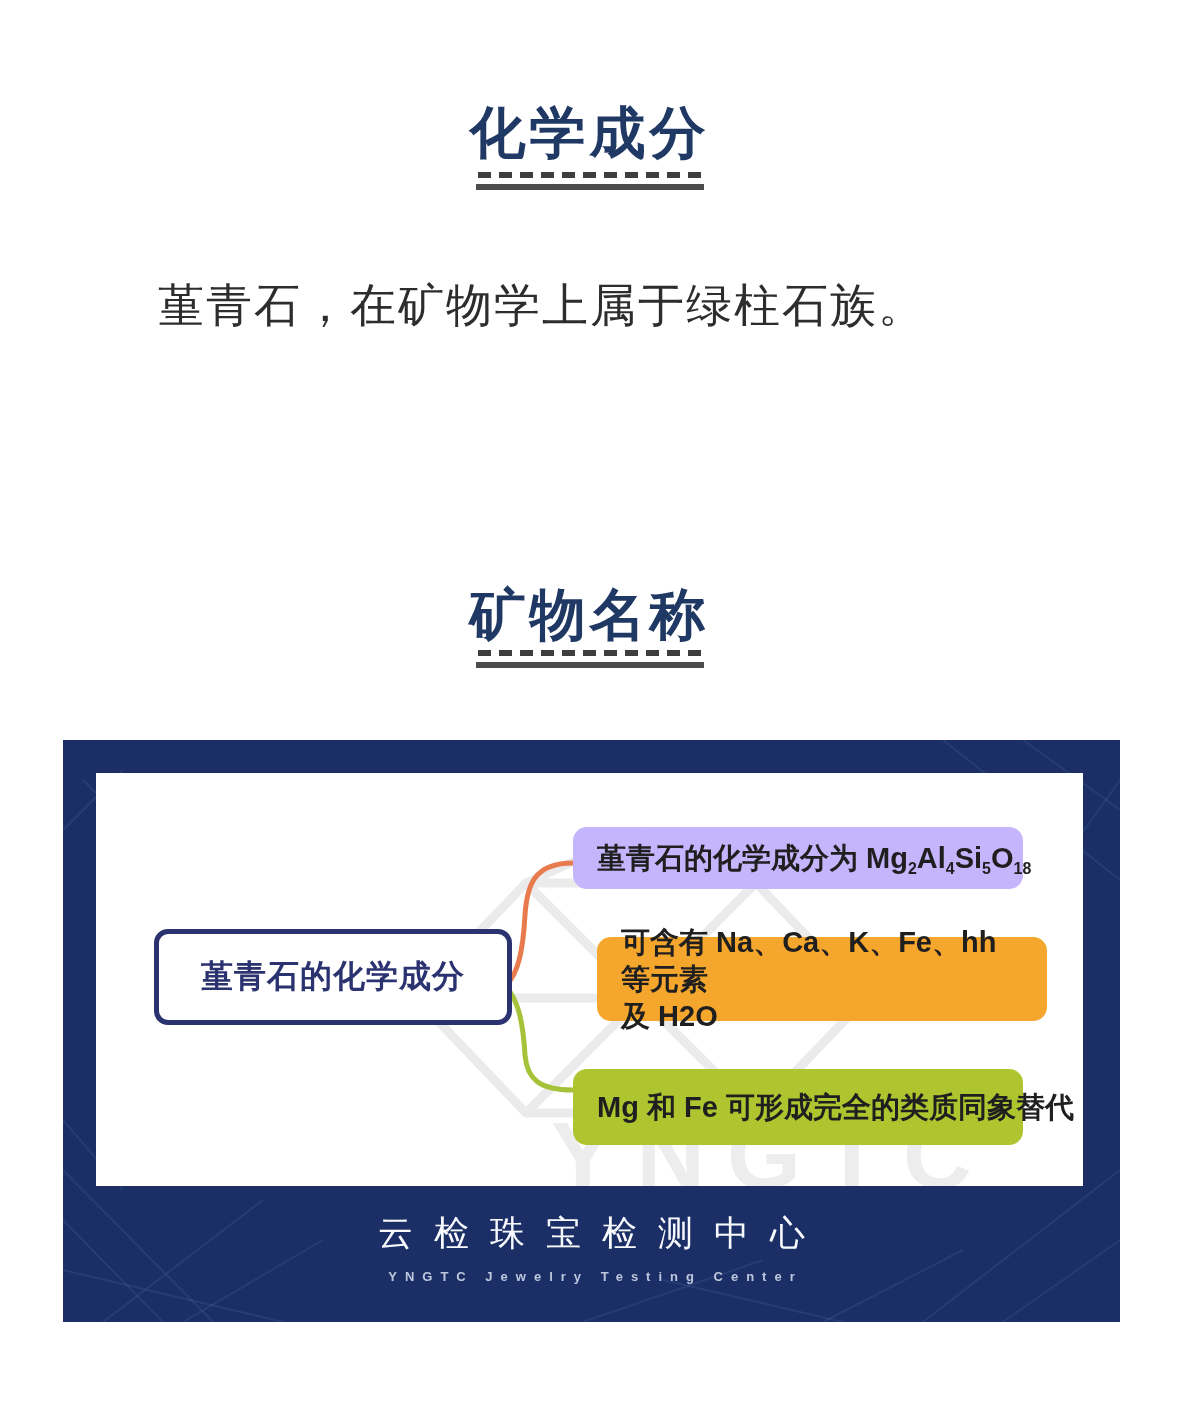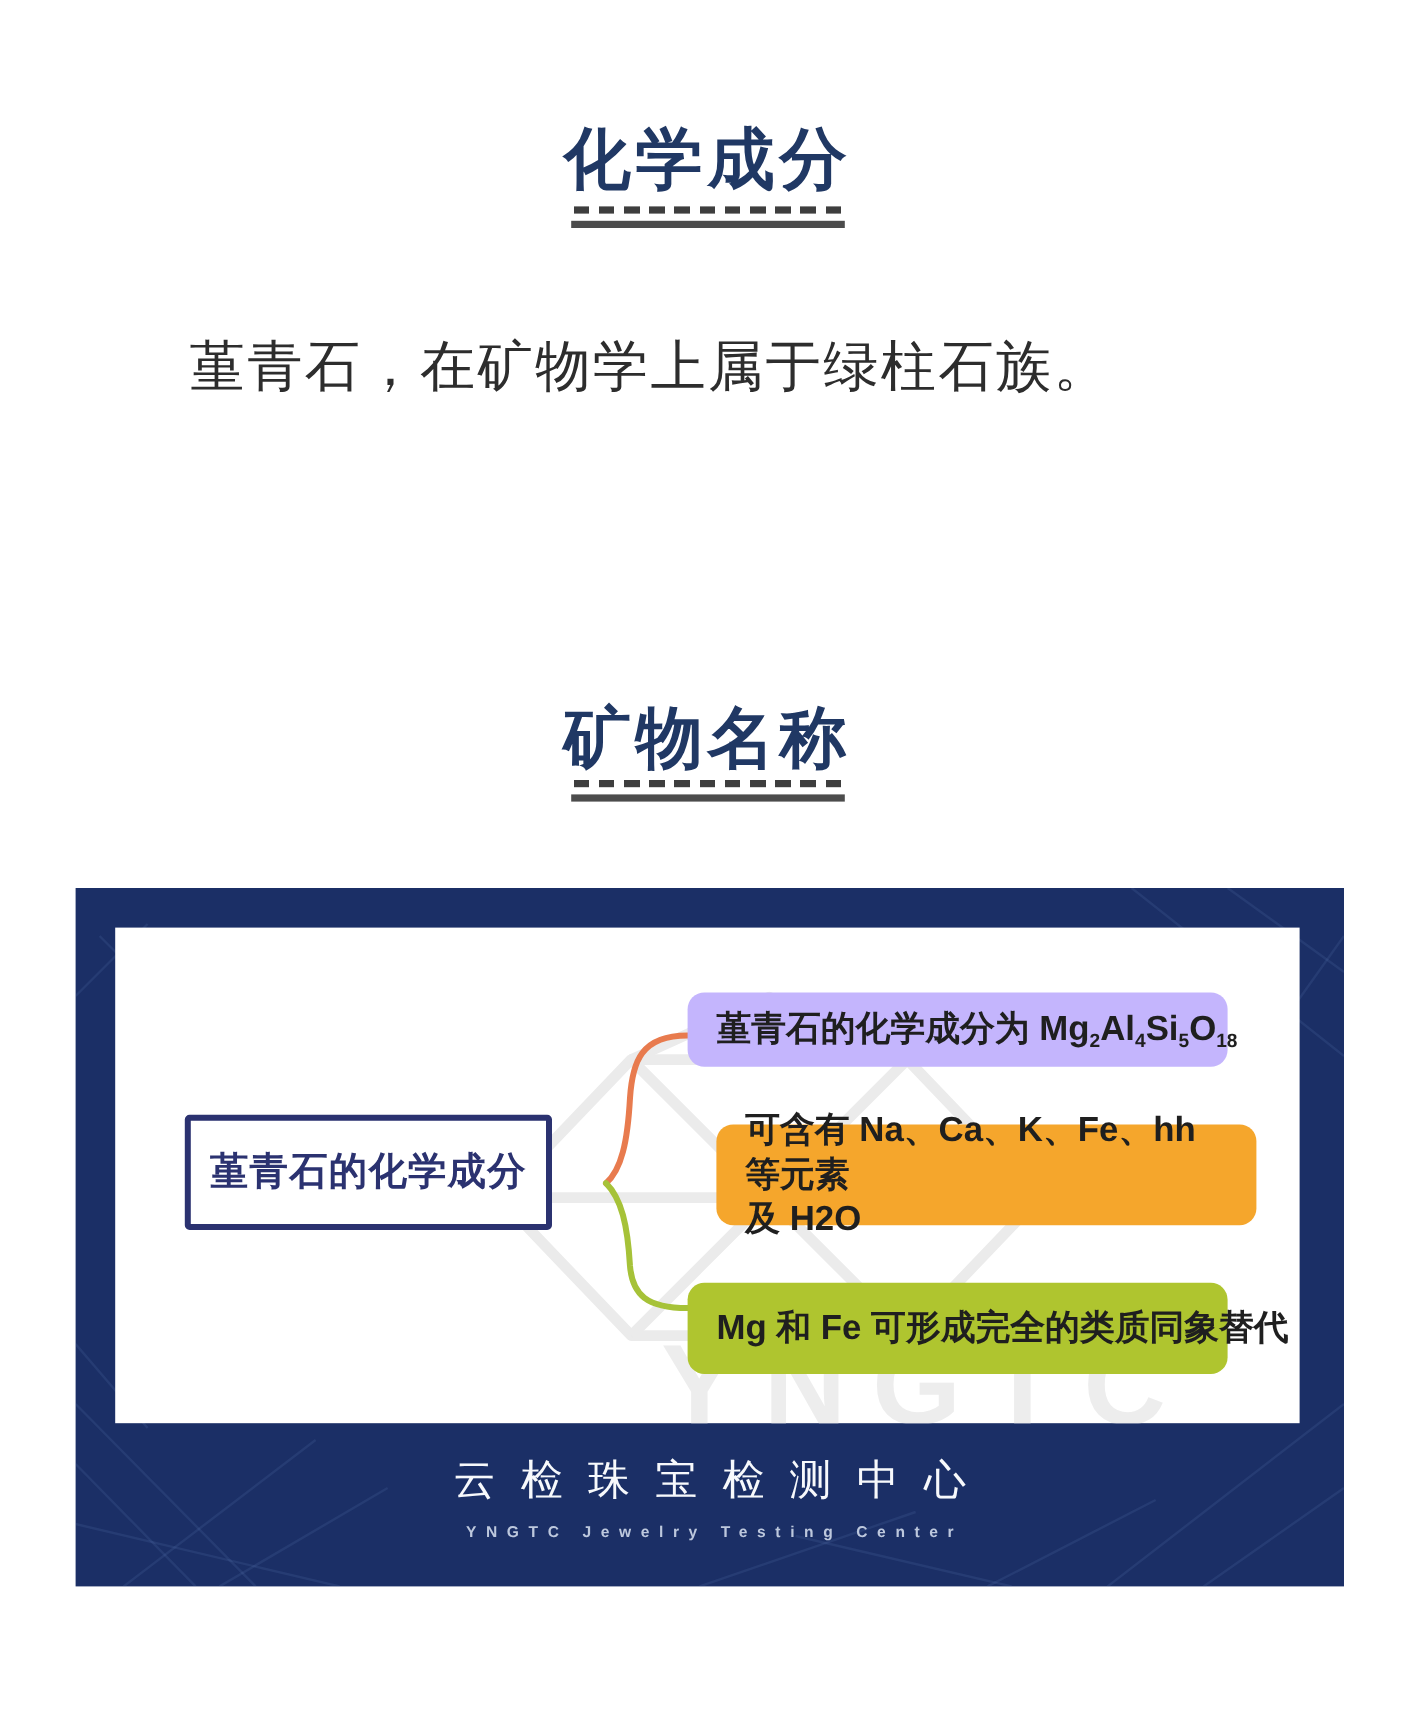--- a/index.html
+++ b/index.html
@@ -56,24 +56,24 @@
   .watermark-gem{position:absolute;left:230px;top:10px;}
   .watermark-text{
     position:absolute;left:455px;top:328px;
     font-size:95px;font-weight:700;
     color:#ededed;letter-spacing:22px;
     white-space:nowrap;
   }
   .brace-svg{position:absolute;inset:0;width:100%;height:100%;}
   .root-box{
     position:absolute;left:58px;top:156px;
-    width:306px;height:96px;
+    width:358px;height:96px;
     background:#ffffff;
     border:5px solid var(--root-node);
-    border-radius:4px;
+    border-radius:14px;
     display:flex;align-items:center;justify-content:center;
     font-size:32px;font-weight:700;
     color:var(--root-node);
     letter-spacing:1px;
   }
   .branch{
     position:absolute;left:477px;width:450px;
     border-radius:14px;
     display:flex;align-items:center;
     padding:0 24px;

